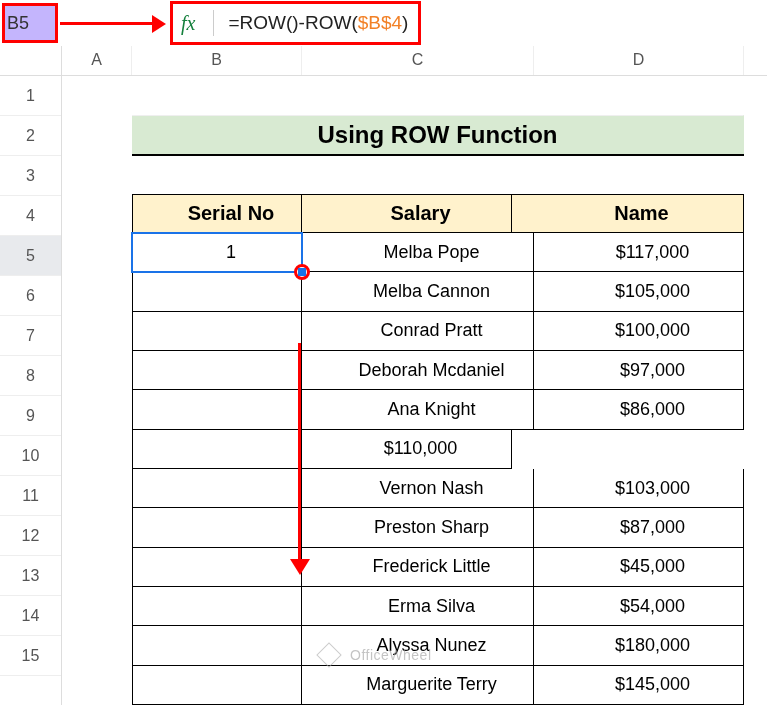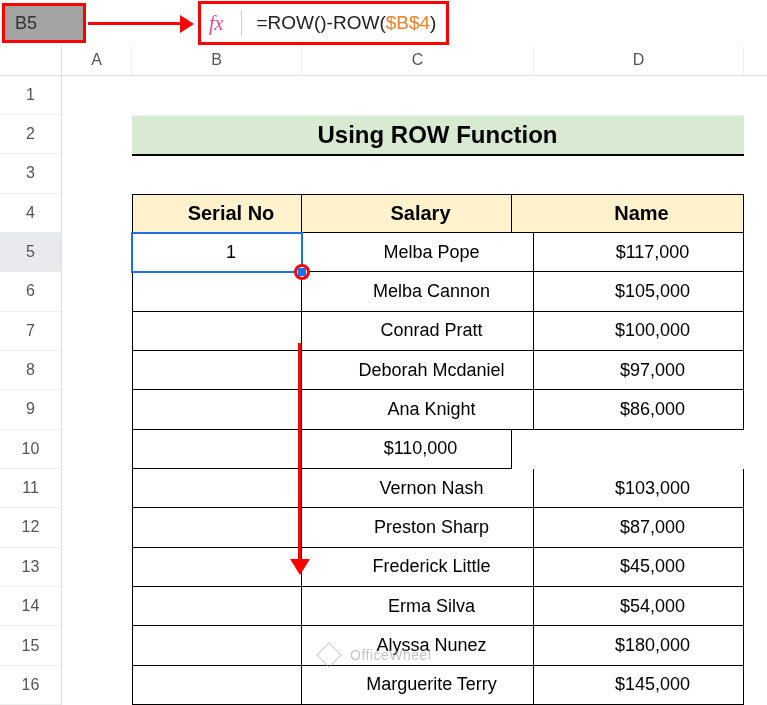--- a/index.html
+++ b/index.html
@@ -13,28 +13,28 @@
     overflow: hidden;
   }
   .topbar {
     display: flex;
     align-items: center;
     height: 46px;
     position: relative;
   }
   .namebox {
     border: 3px solid #ff0000;
-    width: 84px;
+    width: 56px;
     height: 40px;
     display: flex;
     align-items: center;
-    padding-left: 10px;
+    padding-left: 2px;
     font-size: 18px;
     color: #333;
-    background: #a3a3a3;
+    background: #c4b5fd;
     margin-left: 2px;
   }
   .red-arrow-line {
     height: 3px;
     background: #ff0000;
     flex: 0 0 96px;
     margin-left: 2px;
     position: relative;
   }
   .red-arrow-line::after {
@@ -51,21 +51,21 @@
     height: 44px;
     display: flex;
     align-items: center;
     margin-left: 14px;
     padding: 0 10px 0 8px;
     background:#fff;
   }
   .fx-label {
     font-style: italic;
     font-family: "Times New Roman", serif;
-    color: #ec4899;
+    color: #15803d;
     font-size: 20px;
     margin-right: 18px;
   }
   .fx-divider {
     width:1px; height:26px; background:#ccc; margin-right:14px;
   }
   .formula-text {
     font-family: Liberation Sans, sans-serif;
     font-size: 19px;
     color: #222;
@@ -240,21 +240,20 @@
     <div class="rowhdr">6</div>
     <div class="rowhdr">7</div>
     <div class="rowhdr">8</div>
     <div class="rowhdr">9</div>
     <div class="rowhdr">10</div>
     <div class="rowhdr">11</div>
     <div class="rowhdr">12</div>
     <div class="rowhdr">13</div>
     <div class="rowhdr">14</div>
     <div class="rowhdr">15</div>
-    <div class="rowhdr">16</div>
   </div>
 
   <div class="cols-rows">
     <div class="colhdrs">
       <div class="colhdr colA">A</div>
       <div class="colhdr colB">B</div>
       <div class="colhdr colC">C</div>
       <div class="colhdr colD">D</div>
     </div>
 

